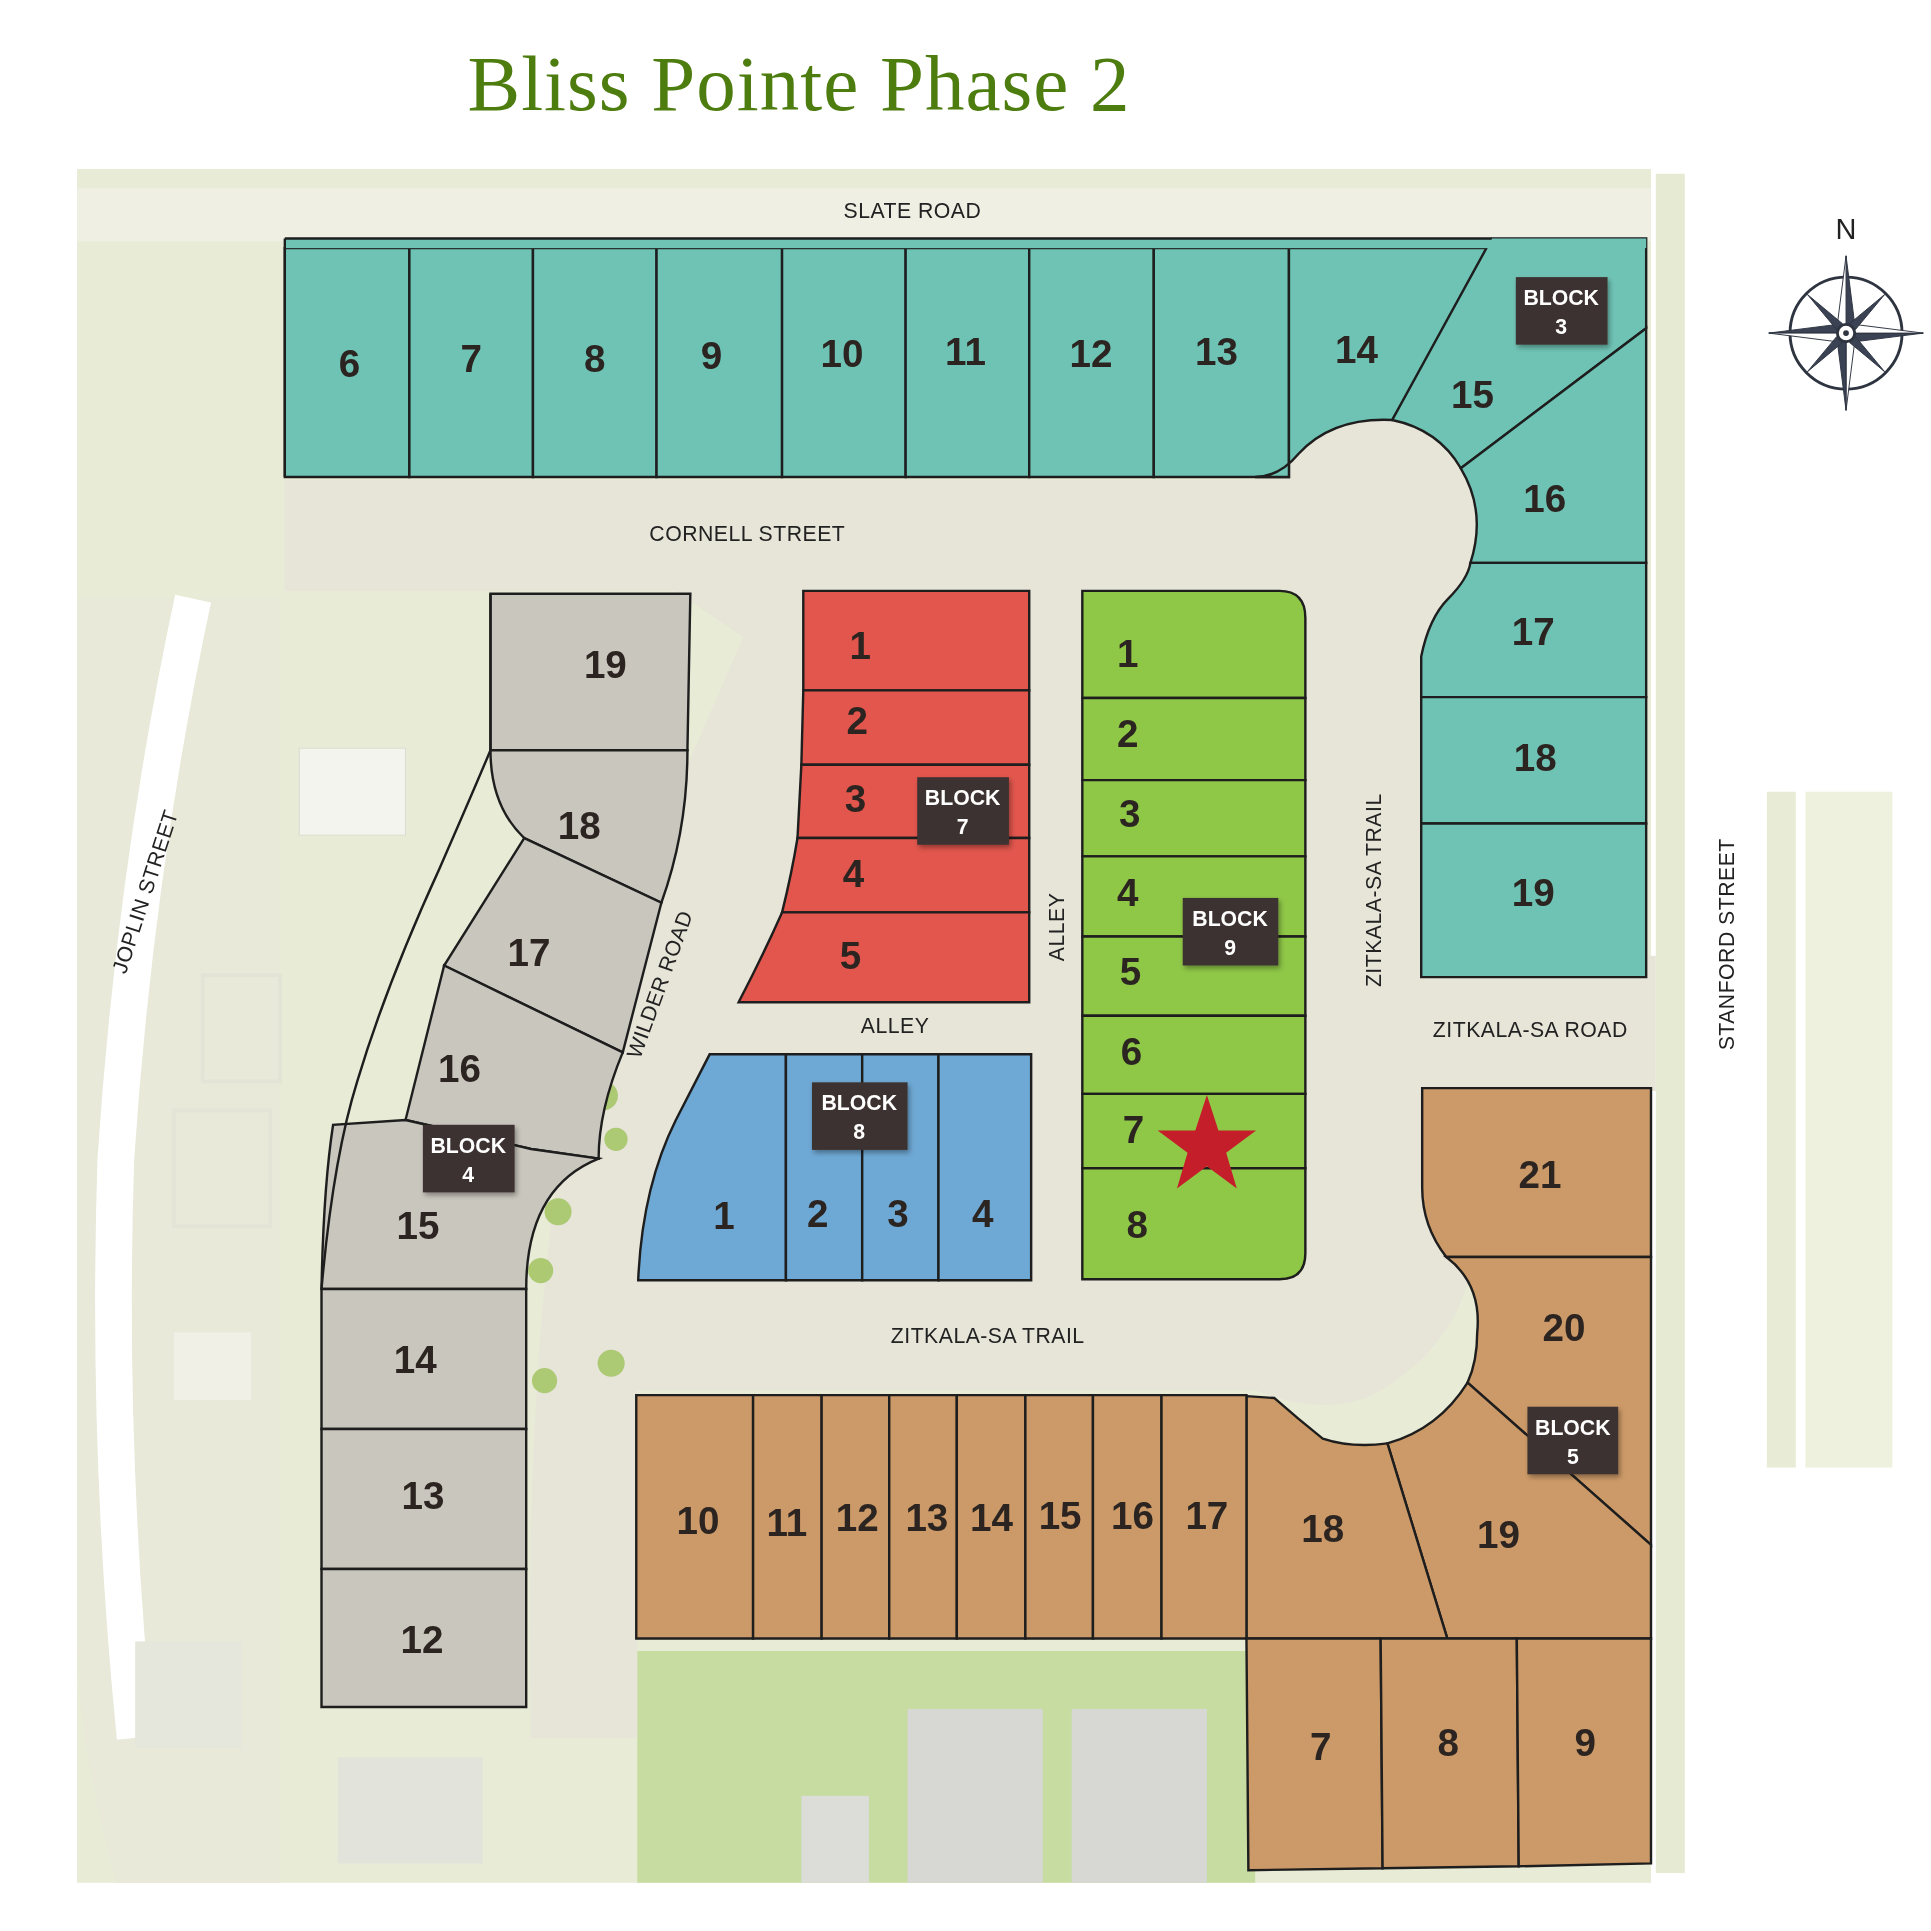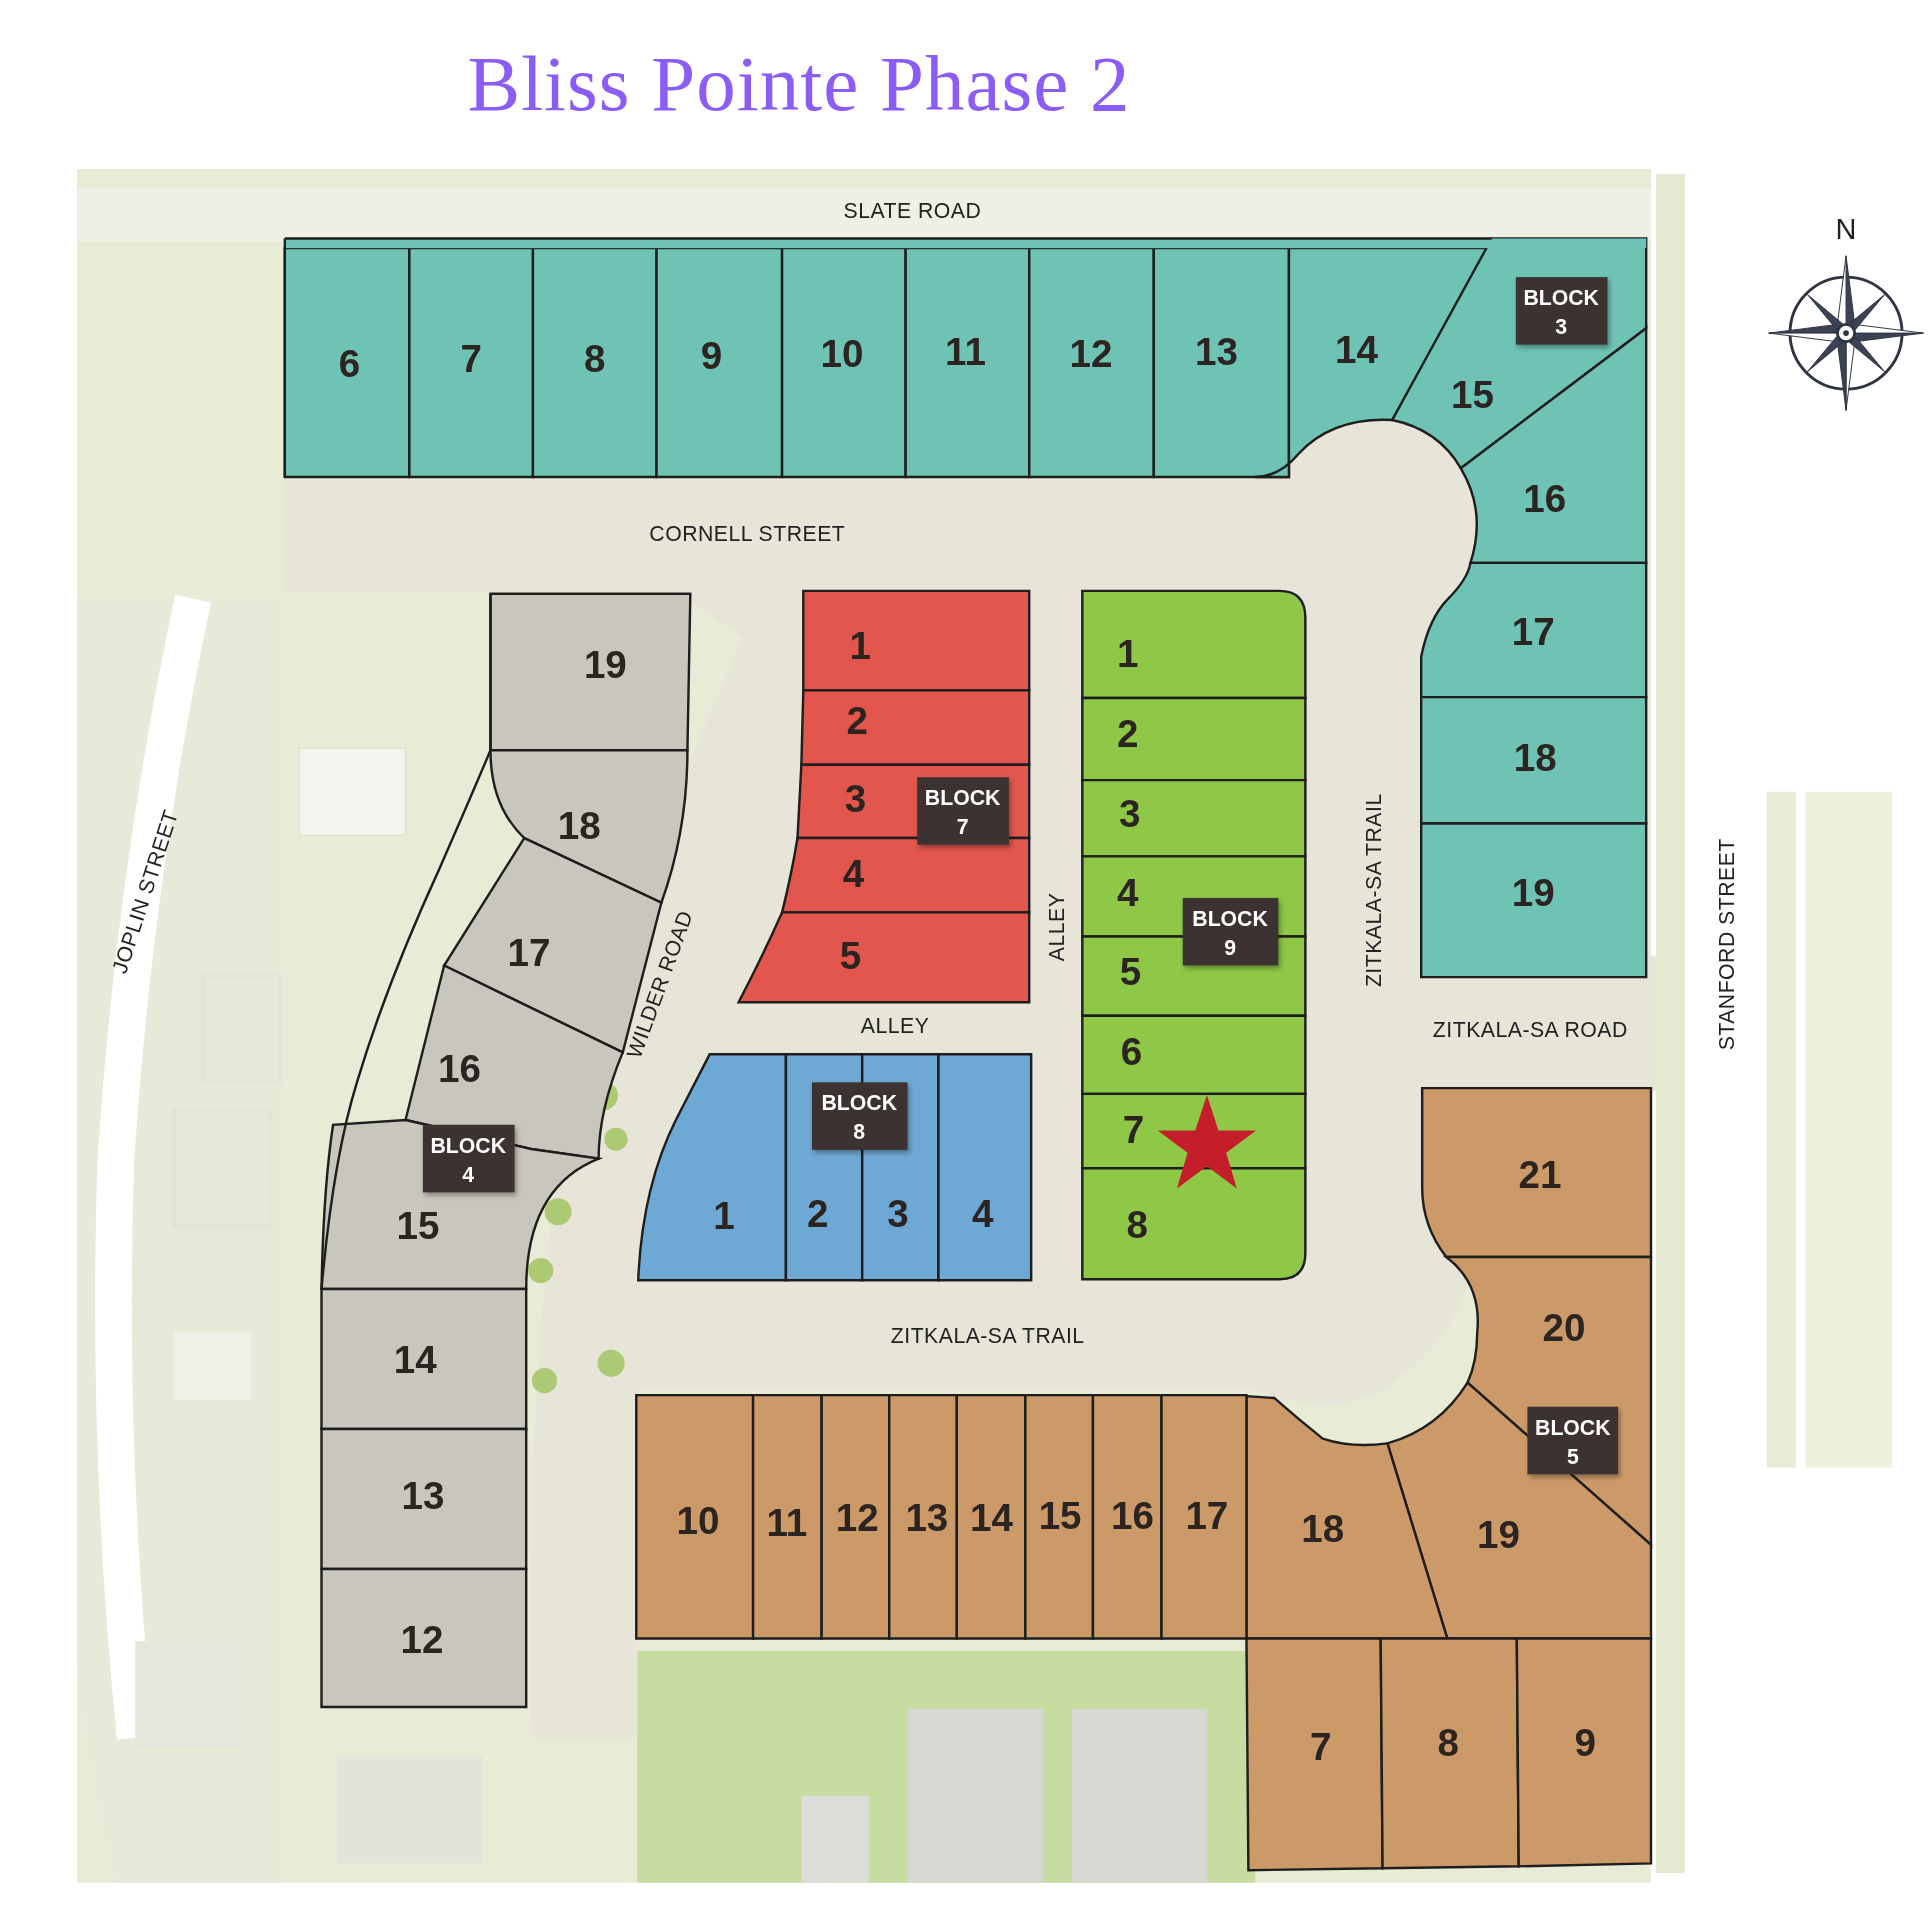--- a/index.html
+++ b/index.html
@@ -1,20 +1,20 @@
 <!DOCTYPE html>
 <html><head>
 <meta charset="utf-8">
 <style>
   html, body { margin: 0; padding: 0; background: #ffffff; }
   body { width: 1931px; height: 1931px; position: relative; overflow: hidden; }
   .title {
     position: absolute; left: 0; top: 39px; width: 1598px; text-align: center;
     font-family: "Liberation Serif", "DejaVu Serif", serif;
-    font-size: 79px; color: #8b5cf6; letter-spacing: 1px;
+    font-size: 79px; color: #4d7c0f; letter-spacing: 1px;
   }
   svg#map { position: absolute; left: 0; top: 0; }
   .lot-num { font-family: "Liberation Sans", "DejaVu Sans", sans-serif; font-weight: 700; font-size: 40px; fill: #2b2420; text-anchor: middle; dominant-baseline: middle; }
   .street { font-family: "Liberation Sans", "DejaVu Sans", sans-serif; font-size: 22px; fill: #222; text-anchor: middle; dominant-baseline: middle; letter-spacing: 0.5px; }
   .block-label { font-family: "Liberation Sans", "DejaVu Sans", sans-serif; font-weight: 700; font-size: 22px; fill: #fff; text-anchor: middle; }
   .north { font-family: "Liberation Sans", "DejaVu Sans", sans-serif; font-size: 30px; fill: #222; text-anchor: middle; }
   .lot { stroke: #1e1e1e; stroke-width: 2.5; }
 </style>
 </head>
 <body>

